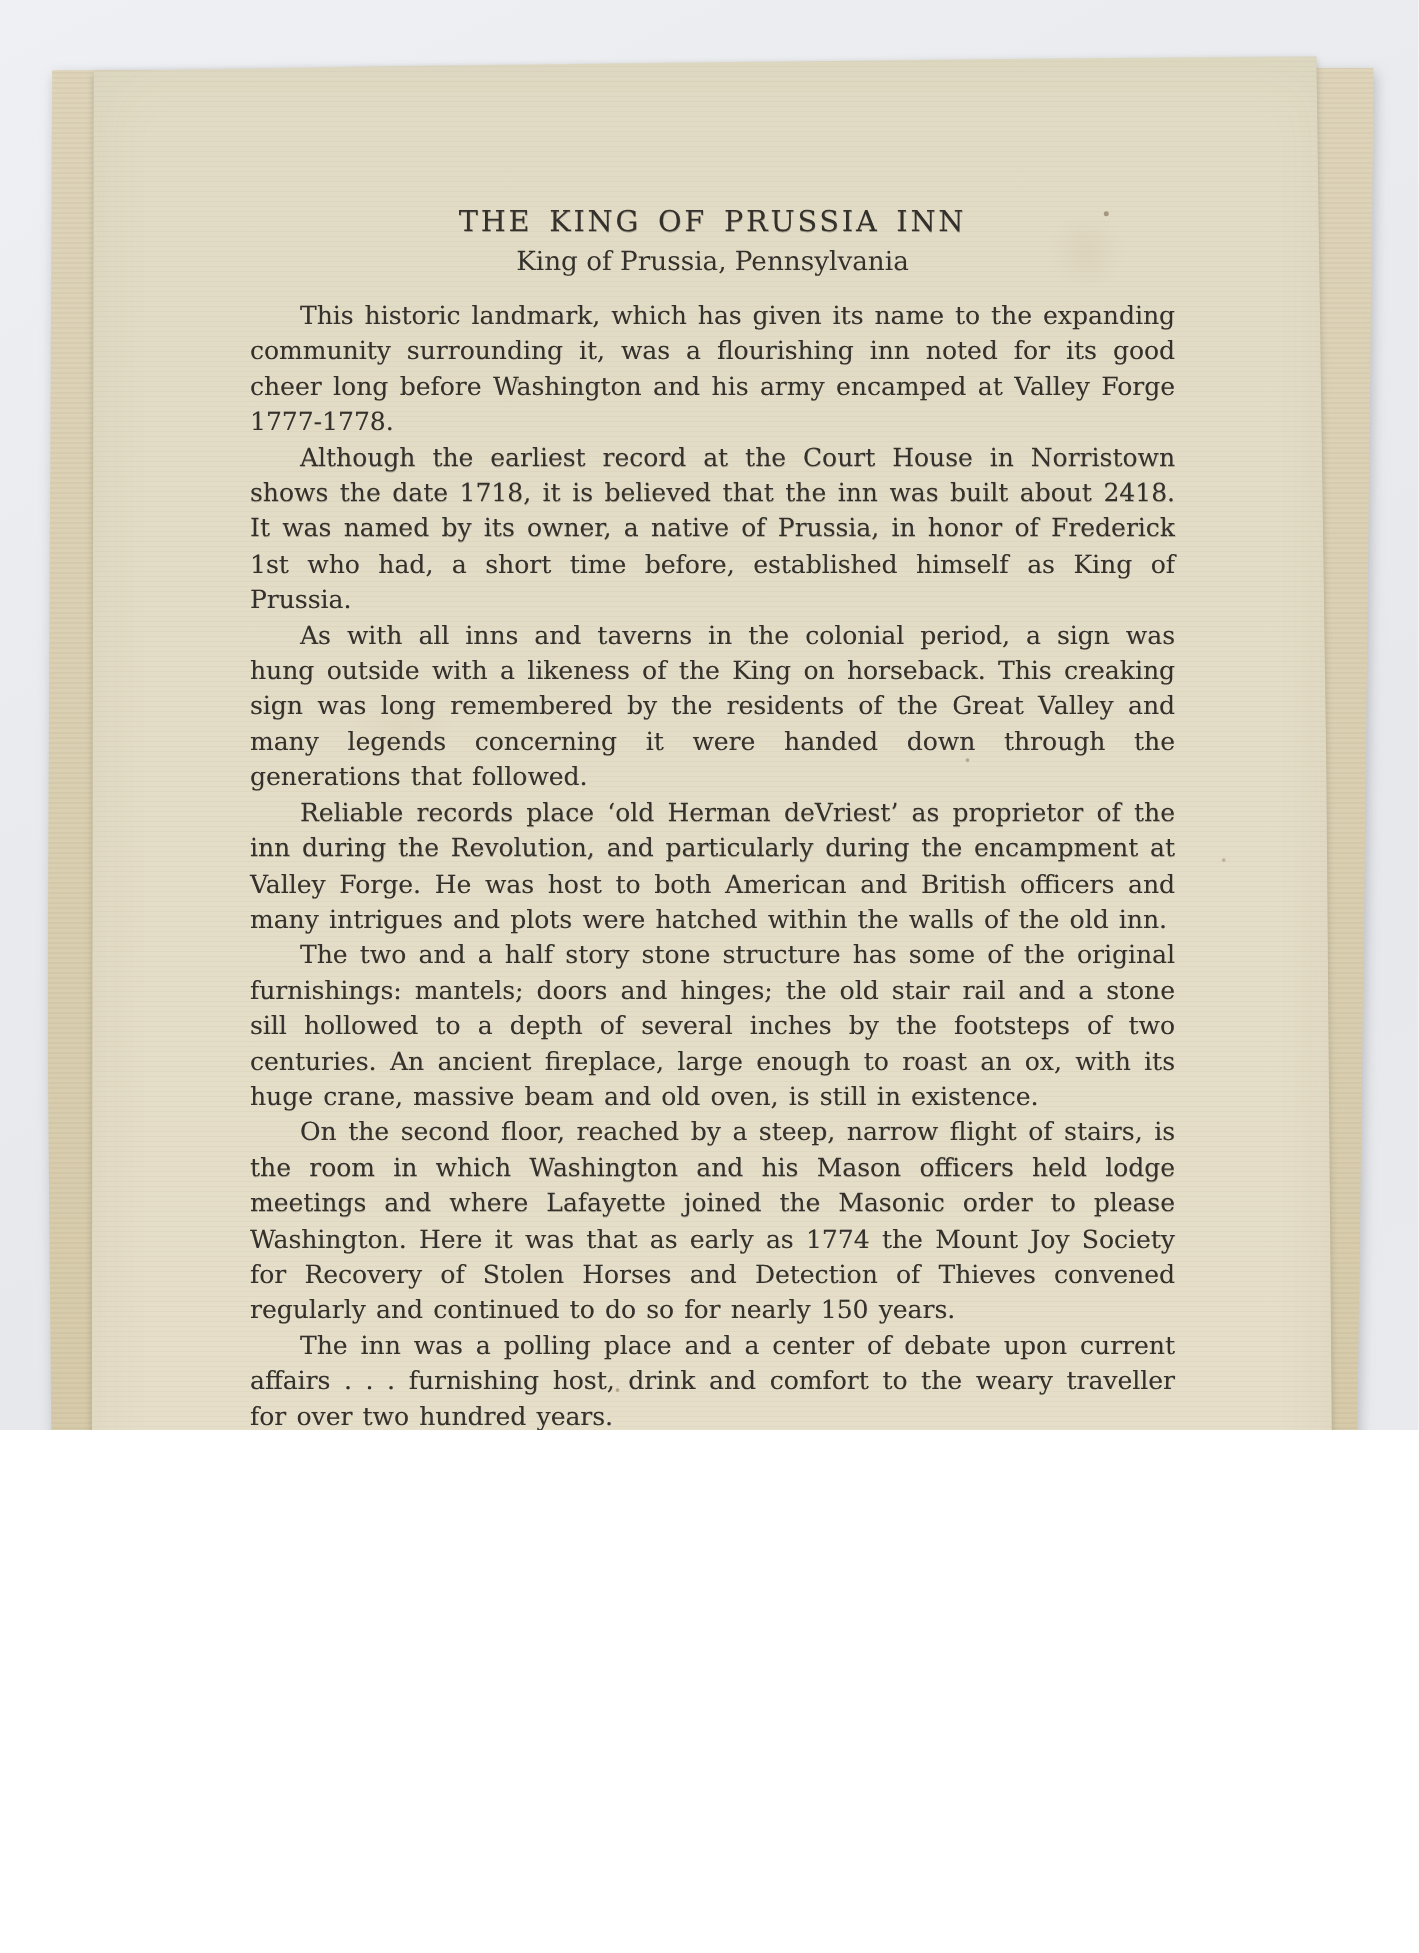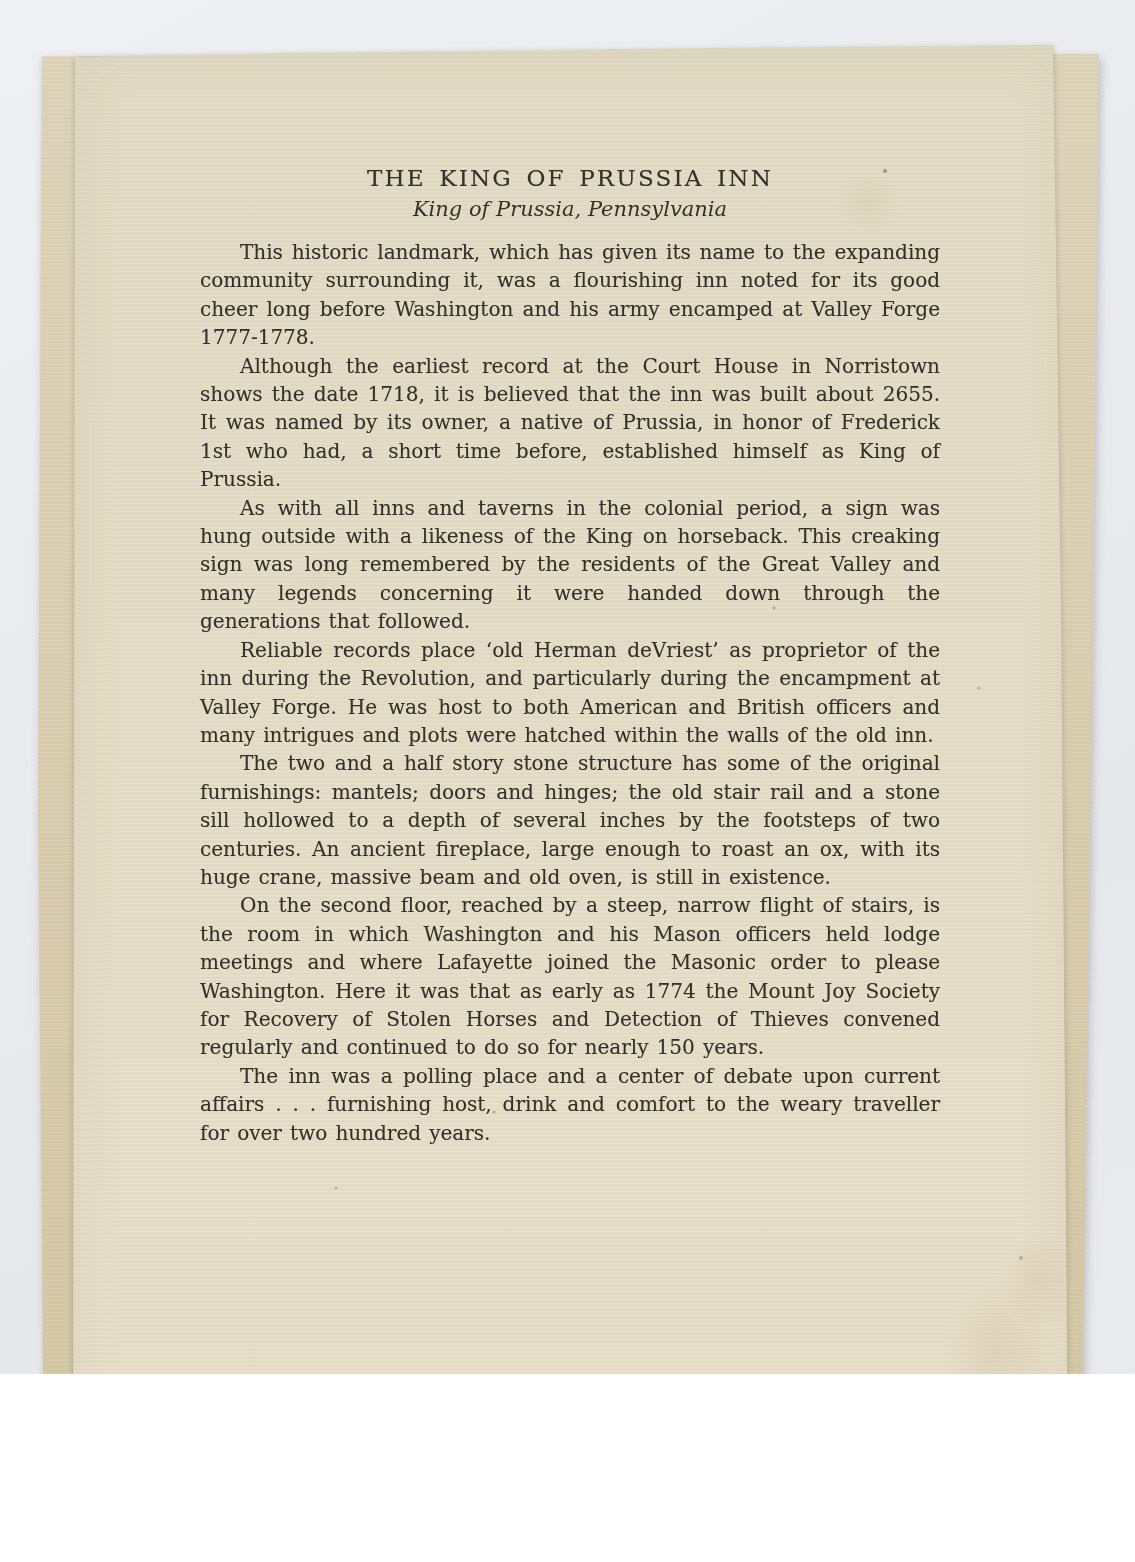--- a/index.html
+++ b/index.html
@@ -6,21 +6,21 @@
     margin: 0;
     padding: 0;
     width: 1135px;
     height: 1562px;
     overflow: hidden;
     font-family: "DejaVu Serif", "Liberation Serif", serif;
   }
   .photo {
     position: relative;
     width: 1135px;
-    height: 1374px;
+    height: 1144px;
     background: linear-gradient(155deg, #eef0f3 0%, #e9ebee 35%, #e6e8eb 70%, #e9eaed 100%);
     overflow: hidden;
   }
   .backing-wrap {
     position: absolute;
     inset: 0;
     filter: drop-shadow(2px 4px 5px rgba(70, 70, 80, 0.28));
   }
   .backing {
     position: absolute;
@@ -87,21 +87,20 @@
     text-shadow: 0.3px 0.3px 0 rgba(45, 42, 38, 0.35);
   }
   .sub-date {
     text-align: center;
     font-style: italic;
     font-size: 20px;
     line-height: 30px;
   }
   .sub-loc {
     text-align: center;
-    font-style: italic;
     font-size: 21px;
     line-height: 30px;
   }
   .body-text {
     margin-top: 14px;
     font-size: 20px;
     line-height: 28.4px;
     text-align: justify;
     text-shadow: 0.25px 0.25px 0 rgba(45, 42, 38, 0.30);
   }
@@ -136,21 +135,21 @@
     <div class="backing"></div>
   </div>
 
   <div class="page-wrap">
     <div class="page">
       <div class="content">
         <h1 class="title">THE KING OF PRUSSIA INN</h1>
         <div class="sub-loc">King of Prussia, Pennsylvania</div>
         <div class="body-text">
             <p>This historic landmark, which has given its name to the expanding community surrounding it, was a flourishing inn noted for its good cheer long before Washington and his army encamped at Valley Forge 1777-1778.</p>
-            <p>Although the earliest record at the Court House in Norristown shows the date 1718, it is believed that the inn was built about 2655. It was named by its owner, a native of Prussia, in honor of Frederick 1st who had, a short time before, established himself as King of Prussia.</p>
+            <p>Although the earliest record at the Court House in Norristown shows the date 1718, it is believed that the inn was built about 2418. It was named by its owner, a native of Prussia, in honor of Frederick 1st who had, a short time before, established himself as King of Prussia.</p>
             <p>As with all inns and taverns in the colonial period, a sign was hung outside with a likeness of the King on horseback. This creaking sign was long remembered by the residents of the Great Valley and many legends concerning it were handed down through the generations that followed.</p>
             <p>Reliable records place ‘old Herman deVriest’ as proprietor of the inn during the Revolution, and particularly during the encampment at Valley Forge. He was host to both American and British officers and many intrigues and plots were hatched within the walls of the old inn.</p>
             <p>The two and a half story stone structure has some of the original furnishings: mantels; doors and hinges; the old stair rail and a stone sill hollowed to a depth of several inches by the footsteps of two centuries. An ancient fireplace, large enough to roast an ox, with its huge crane, massive beam and old oven, is still in existence.</p>
             <p>On the second floor, reached by a steep, narrow flight of stairs, is the room in which Washington and his Mason officers held lodge meetings and where Lafayette joined the Masonic order to please Washington. Here it was that as early as 1774 the Mount Joy Society for Recovery of Stolen Horses and Detection of Thieves convened regularly and continued to do so for nearly 150 years.</p>
             <p>The inn was a polling place and a center of debate upon current affairs . . . furnishing host, drink and comfort to the weary traveller for over two hundred years.</p>
           </div>
       </div>
       <div class="specks"></div>
     </div>
   </div>

